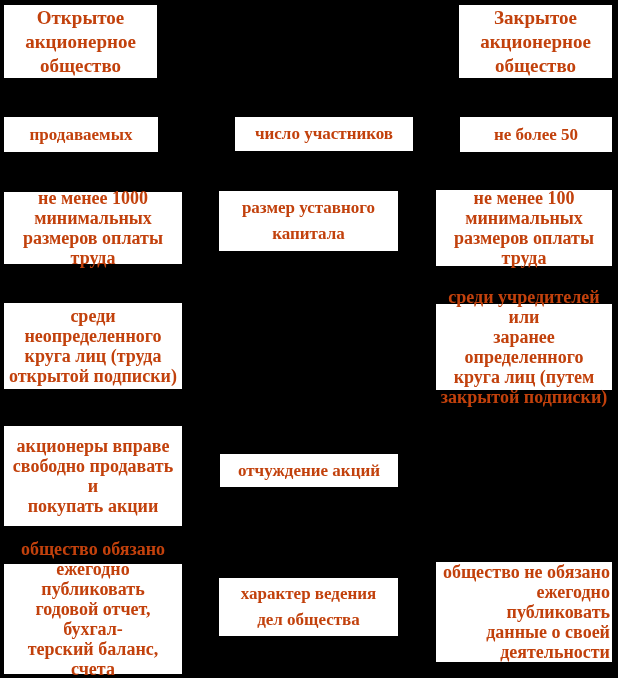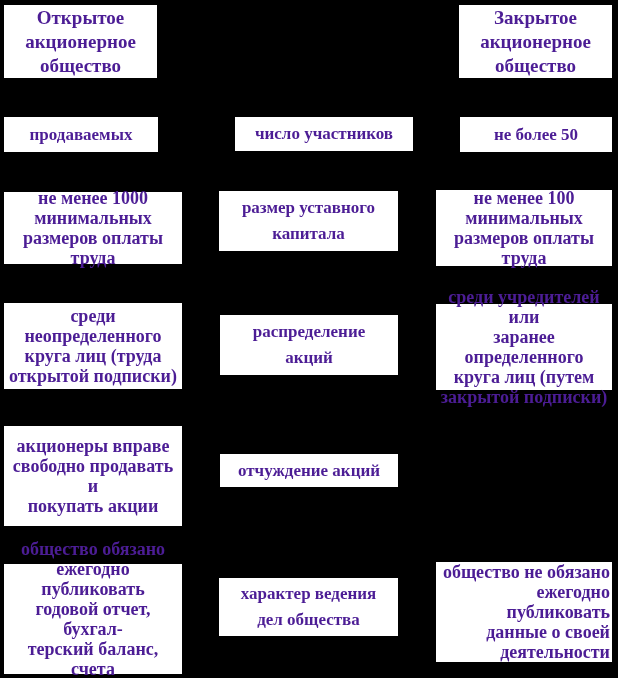--- a/index.html
+++ b/index.html
@@ -12,21 +12,21 @@
     width: 618px;
     height: 678px;
     background: #000000;
     overflow: hidden;
   }
   .box {
     position: absolute;
     box-sizing: border-box;
     background: #ffffff;
     border: 1px solid #000000;
-    color: #4c1d95;
+    color: #c2410c;
     font-weight: bold;
     text-align: center;
     white-space: pre-line;
     display: flex;
     align-items: center;
     justify-content: center;
     padding: 1px 2px;
   }
   .lg { font-size: 19px; line-height: 24px; }
   .md { font-size: 17px; line-height: 26px; }
@@ -76,22 +76,20 @@
 размеров оплаты труда</div>
   <div id="r1c" class="box md">размер уставного
 капитала</div>
   <div id="r1r" class="box sm">не менее 100
 минимальных
 размеров оплаты труда</div>
 
   <div id="r2l" class="box sm">среди неопределенного
 круга лиц (труда
 открытой подписки)</div>
-  <div id="r2c" class="box md">распределение
-акций</div>
   <div id="r2r" class="box sm">среди учредителей или
 заранее определенного
 круга лиц (путем
 закрытой подписки)</div>
 
   <div id="r3l" class="box sm">акционеры вправе
 свободно продавать и
 покупать акции</div>
   <div id="r3c" class="box md">отчуждение акций</div>
 

